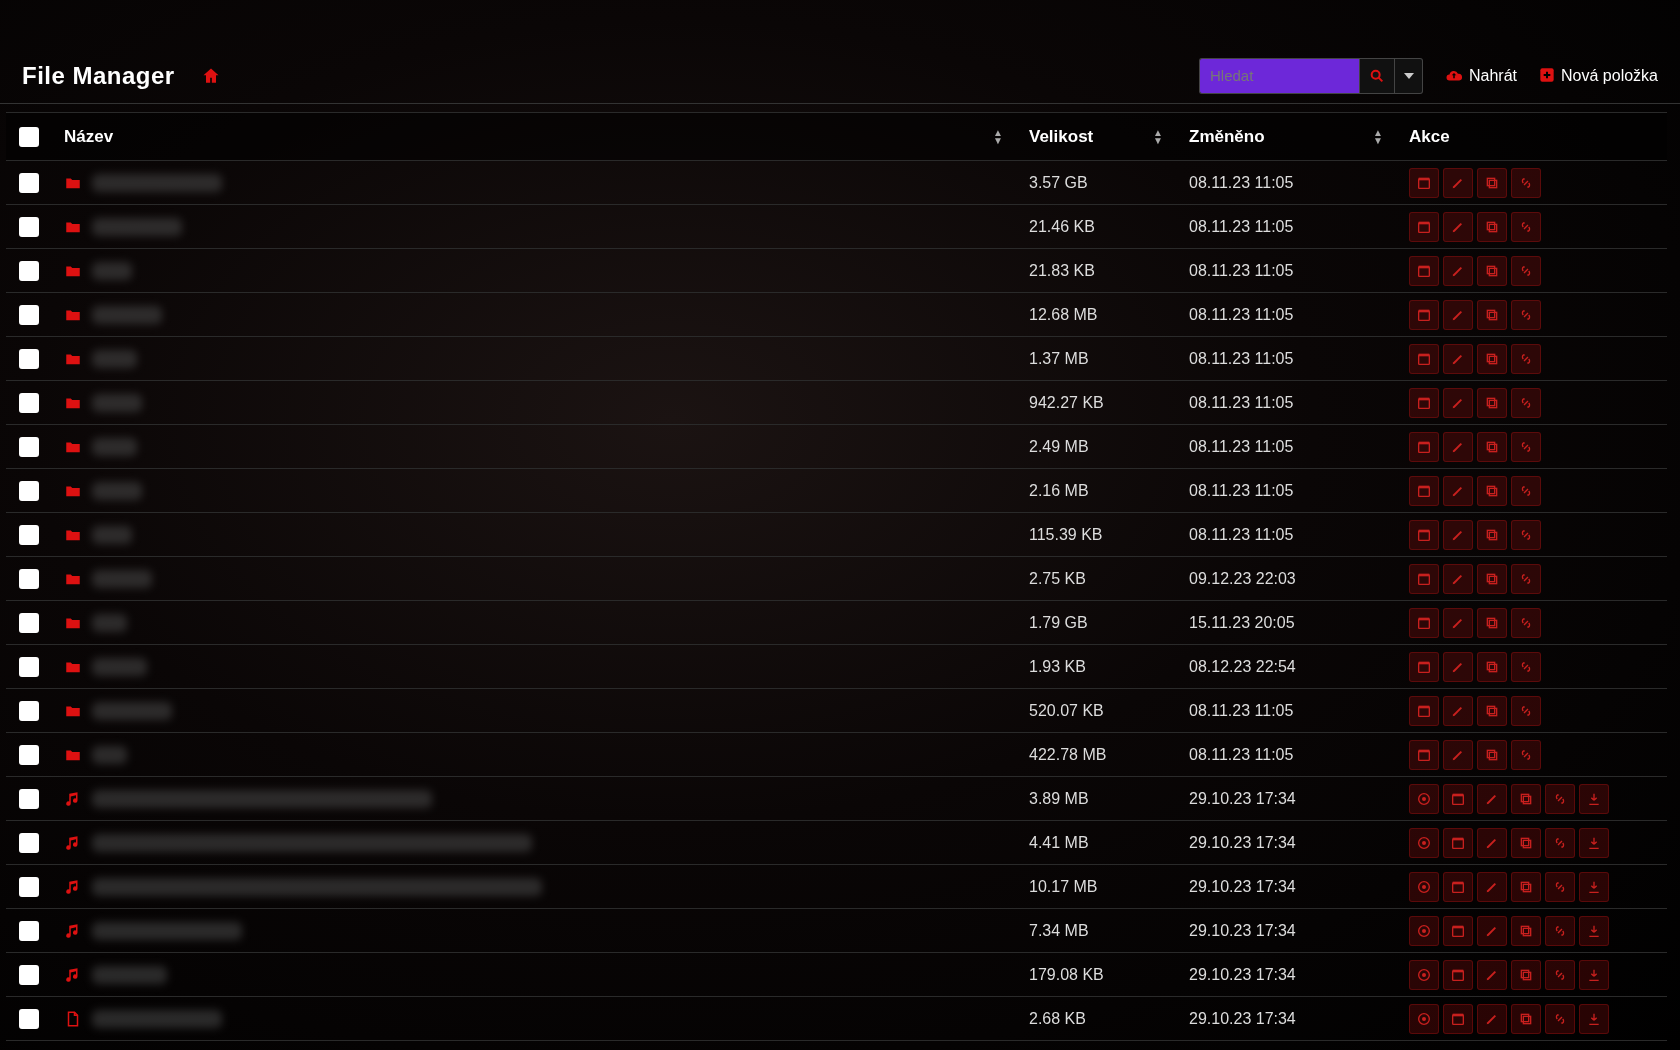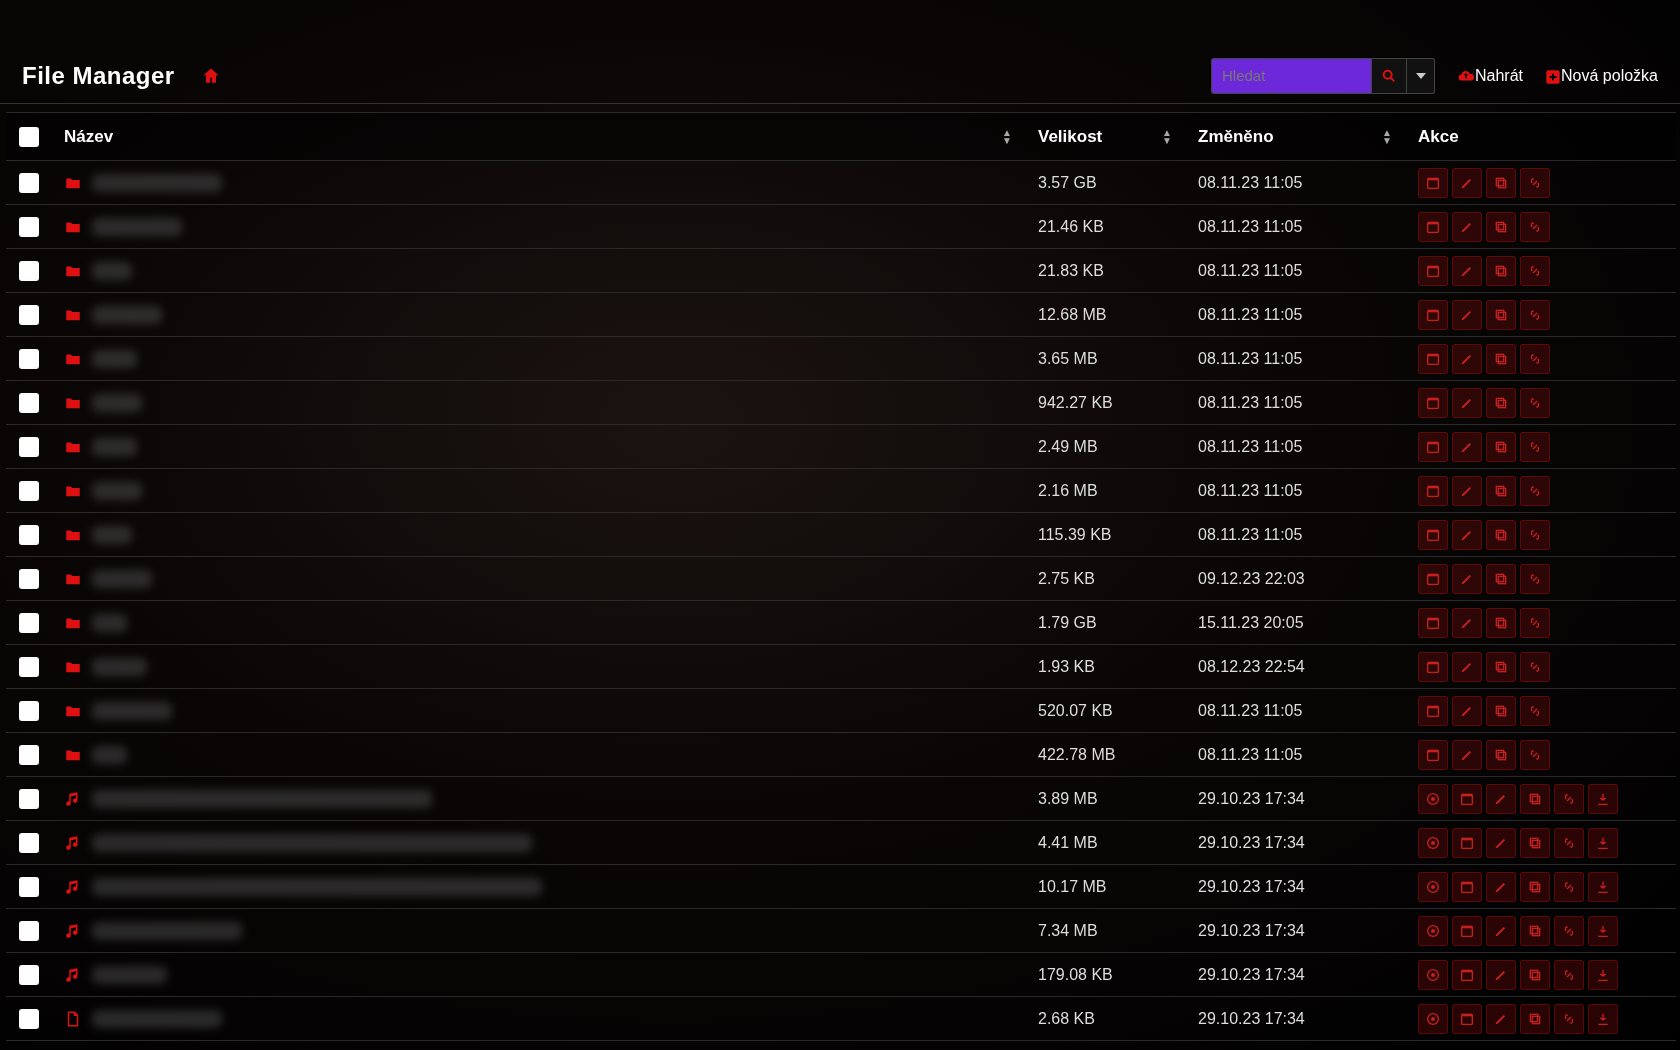--- a/index.html
+++ b/index.html
@@ -9,27 +9,27 @@
   
   .topbar { display:flex; align-items:center; height:56px; padding:0 22px; border-bottom:1px solid #333;margin-top:48px; }
   .app-title { font-size:24px; font-weight:700; color:#fff; letter-spacing:.5px; margin-right:24px; }
   .home-btn { width:24px; height:24px; color:#d11; display:flex; align-items:center; justify-content:center; cursor:pointer; }
   .topbar-spacer { flex:1; }
   .search-group { display:flex; align-items:stretch; height:36px; }
   .search-input { width:160px; background:#6d28d9; border:1px solid #444; border-right:none; color:#ccc; padding:0 10px; font-size:15px; outline:none; border-top-left-radius:3px; border-bottom-left-radius:3px; }
   .search-input::placeholder { color:#777; }
   .search-btn { width:36px; background:#111; border:1px solid #444; color:#d11; cursor:pointer; display:flex; align-items:center; justify-content:center; }
   .search-caret { width:28px; background:#111; border:1px solid #444; border-left:none; border-top-right-radius:3px; border-bottom-right-radius:3px; color:#ccc; cursor:pointer; display:flex; align-items:center; justify-content:center; }
-  .top-action { display:flex; align-items:flex-end; gap:0; margin-left:22px; color:#fff; font-size:16px; cursor:pointer; }
+  .top-action { display:flex; align-items:flex-start; gap:6px; margin-left:22px; color:#fff; font-size:16px; cursor:pointer; }
   .top-action .ico { color:#d11; display:flex; }
 
   svg { display:block; }
 
   
-  .table-wrap { padding:8px 4px 0 6px; }
+  .table-wrap { padding:8px 13px 0 6px; }
   table { width:100%; border-collapse:collapse; }
   th, td { text-align:left; border-bottom:1px solid #2a2a2a; padding:0 12px; height:44px; vertical-align:middle; font-size:16px; }
   thead th { color:#fff; font-weight:700; font-size:17px; height:48px; border-top:1px solid #2a2a2a; }
   thead tr { background:rgba(0,0,0,.5); }
   col.c-check { width:46px; }
   col.c-name  { }
   col.c-size  { width:160px; }
   col.c-date  { width:220px; }
   col.c-act   { width:270px; }
   .th-name, .th-size, .th-date { position:relative; }
@@ -303,21 +303,21 @@
           <td>
             <div class="namecell">
               <span class="file-ico">
                 <svg width="18" height="18" viewBox="0 0 24 24">
                   <use href="#i-folder"></use>
                 </svg>
               </span>
               <span class="blur-name" style="width:45px"></span>
             </div>
           </td>
-          <td>3.65 MB</td>
+          <td>1.37 MB</td>
           <td>08.11.23 11:05</td>
           <td>
             <div class="act-btns">
               <div class="act-btn">
                 <svg viewBox="0 0 24 24">
                   <use href="#i-open"></use>
                 </svg>
               </div>
               <div class="act-btn">
                 <svg viewBox="0 0 24 24">

